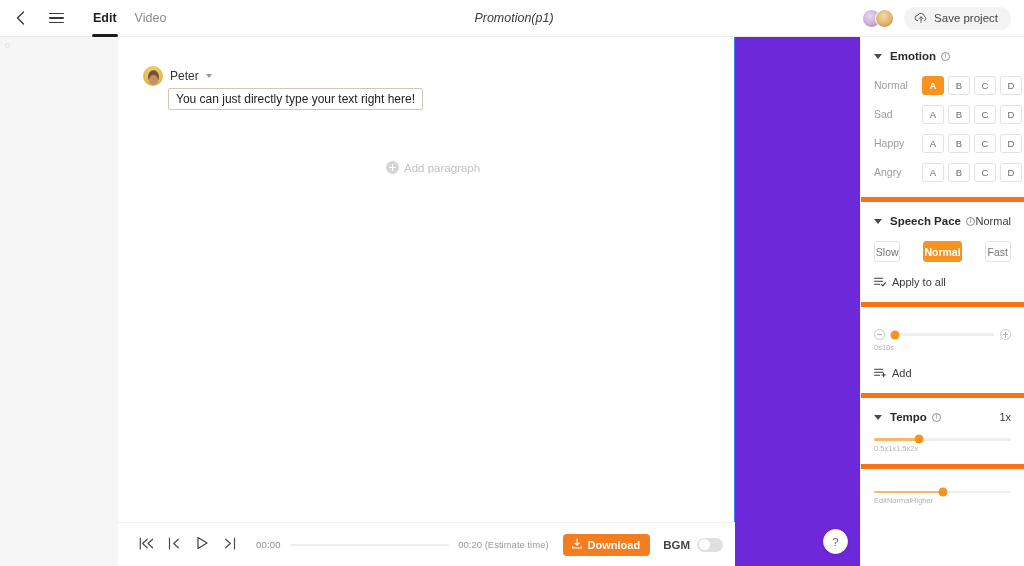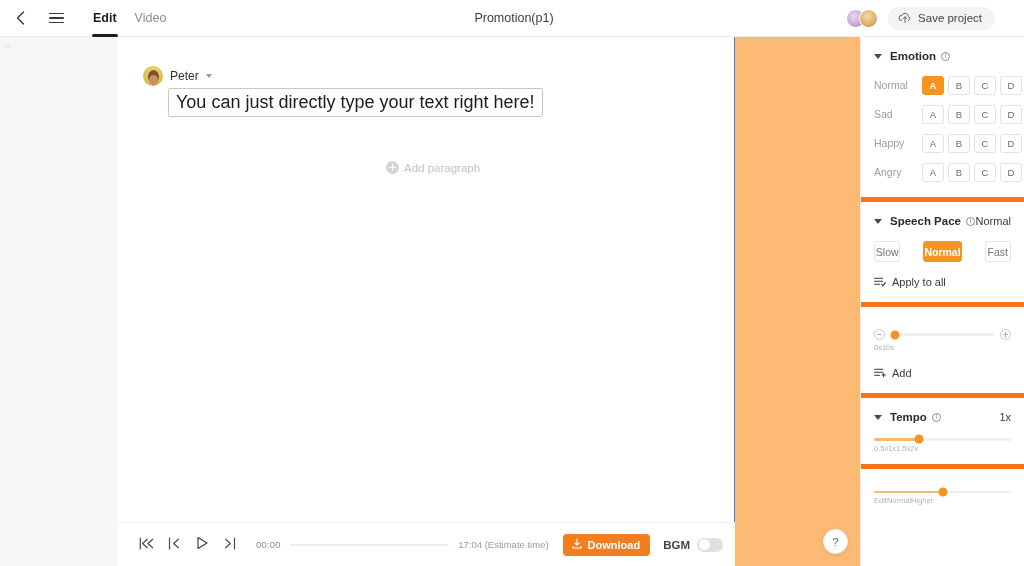--- a/index.html
+++ b/index.html
@@ -3,21 +3,21 @@
 <meta charset="utf-8">
 <style>
   * { box-sizing: border-box; margin: 0; padding: 0; }
   html, body {
     width: 1024px; height: 566px;
     font-family: "Liberation Sans", sans-serif;
     background: #f7f7f7;
     overflow: hidden;
     -webkit-font-smoothing: antialiased;
   }
-  .app { position: relative; width: 1024px; height: 566px; background: #fdba74; }
+  .app { position: relative; width: 1024px; height: 566px; background: #6d28d9; }
 
   
   .topbar {
     position: absolute; top: 0; left: 0; width: 1024px; height: 37px;
     background: #ffffff; border-bottom: 1px solid #ececec;
     display: flex; align-items: center;
   }
   .tb-back { width: 40px; display: flex; align-items: center; justify-content: center; cursor: pointer; }
   .tb-back svg { display:block; }
   .tb-menu { width: 32px; display: flex; align-items: center; justify-content: center; cursor: pointer; }
@@ -28,23 +28,23 @@
     position: relative; font-size: 12.5px; color: #8c8c8c; padding: 0 9px;
     height: 37px; display: flex; align-items: center; cursor: pointer;
   }
   .tab.active { color: #1d1d1d; font-weight: bold; }
   .tab.active::after {
     content: ""; position: absolute; left: 8px; right: 8px; bottom: 0;
     height: 2.5px; background: #1d1d1d; border-radius: 2px;
   }
   .tb-title {
     position: absolute; left: 4px; right: 0; text-align: center;
-    font-size: 12.5px; color: #3c3c3c; pointer-events: none;
-  }
-  .tb-right { margin-left: auto; display: flex; align-items: center; padding-right: 29px; gap: 10px; }
+    font-size: 12.5px; color: #3c3c3c; pointer-events: none; font-style: italic;
+  }
+  .tb-right { margin-left: auto; display: flex; align-items: center; padding-right: 13px; gap: 10px; }
   .avatars { display: flex; align-items: center; }
   .av { width: 19px; height: 19px; border-radius: 50%; border: 1.5px solid #fff; }
   .av1 { background: radial-gradient(circle at 40% 35%, #e8d9ef 0%, #c9aed6 55%, #9d7fb0 100%); }
   .av2 { background: radial-gradient(circle at 45% 35%, #f2d9a8 0%, #e0b46d 55%, #b98336 100%); margin-left: -6px; }
   .save-btn {
     display: flex; align-items: center; gap: 6px;
     background: #f3f3f3; border: none; border-radius: 13px;
     height: 23px; padding: 0 13px 0 10px; cursor: pointer;
     font-size: 11.5px; color: #444;
   }
@@ -71,21 +71,21 @@
   }
   .sp-avatar::before {
     content: ""; position: absolute; left: 5.5px; top: 9px; width: 9px; height: 10px;
     border-radius: 50%; background: #c58f63; z-index: 2;
   }
   .sp-name { font-size: 12px; color: #333; }
   .sp-caret { width: 0; height: 0; border-left: 3px solid transparent; border-right: 3px solid transparent; border-top: 4px solid #9a9a9a; cursor: pointer; }
   .bubble {
     position: absolute; top: 51px; left: 50px;
     border: 1px solid #cfc6bc; border-radius: 2px;
-    padding: 3px 7px; font-size: 18px; color: #1c1c1c; background: #fff;
+    padding: 3px 7px; font-size: 12px; color: #1c1c1c; background: #fff;
     white-space: nowrap;
   }
   .add-par {
     position: absolute; top: 124px; left: 268px;
     display: flex; align-items: center; gap: 5px; cursor: pointer;
   }
   .add-par-ico {
     width: 13px; height: 13px; border-radius: 50%; background: #d5d5d5;
     position: relative; flex: none;
   }
@@ -294,21 +294,21 @@
     <div class="pl-btn">
       <span>
         <svg width="12" height="13" viewBox="0 0 12 13">
           <path d="M1.7 2.2l4.6 4.3-4.6 4.3" fill="none" stroke="#4a4a4a" stroke-width="1.2" stroke-linecap="round" stroke-linejoin="round"></path>
           <path d="M10.5 1v11" stroke="#4a4a4a" stroke-width="1.2" stroke-linecap="round"></path>
         </svg>
       </span>
     </div>
     <span class="pl-time">00:00</span>
     <div class="pl-track"></div>
-    <span class="pl-est">17:04 (Estimate time)</span>
+    <span class="pl-est">00:20 (Estimate time)</span>
     <button class="dl-btn">
       <span>
         <svg width="12" height="12" viewBox="0 0 12 12">
           <path d="M6 1.2v5.6M3.9 5.1L6 7.2l2.1-2.1" fill="none" stroke="#fff" stroke-width="1.2" stroke-linecap="round" stroke-linejoin="round"></path>
           <path d="M1.8 8.6v1.4h8.4V8.6" fill="none" stroke="#fff" stroke-width="1.2" stroke-linecap="round" stroke-linejoin="round"></path>
         </svg>
       </span>
       <span>Download</span>
     </button>
     <span class="bgm-label">BGM</span>

